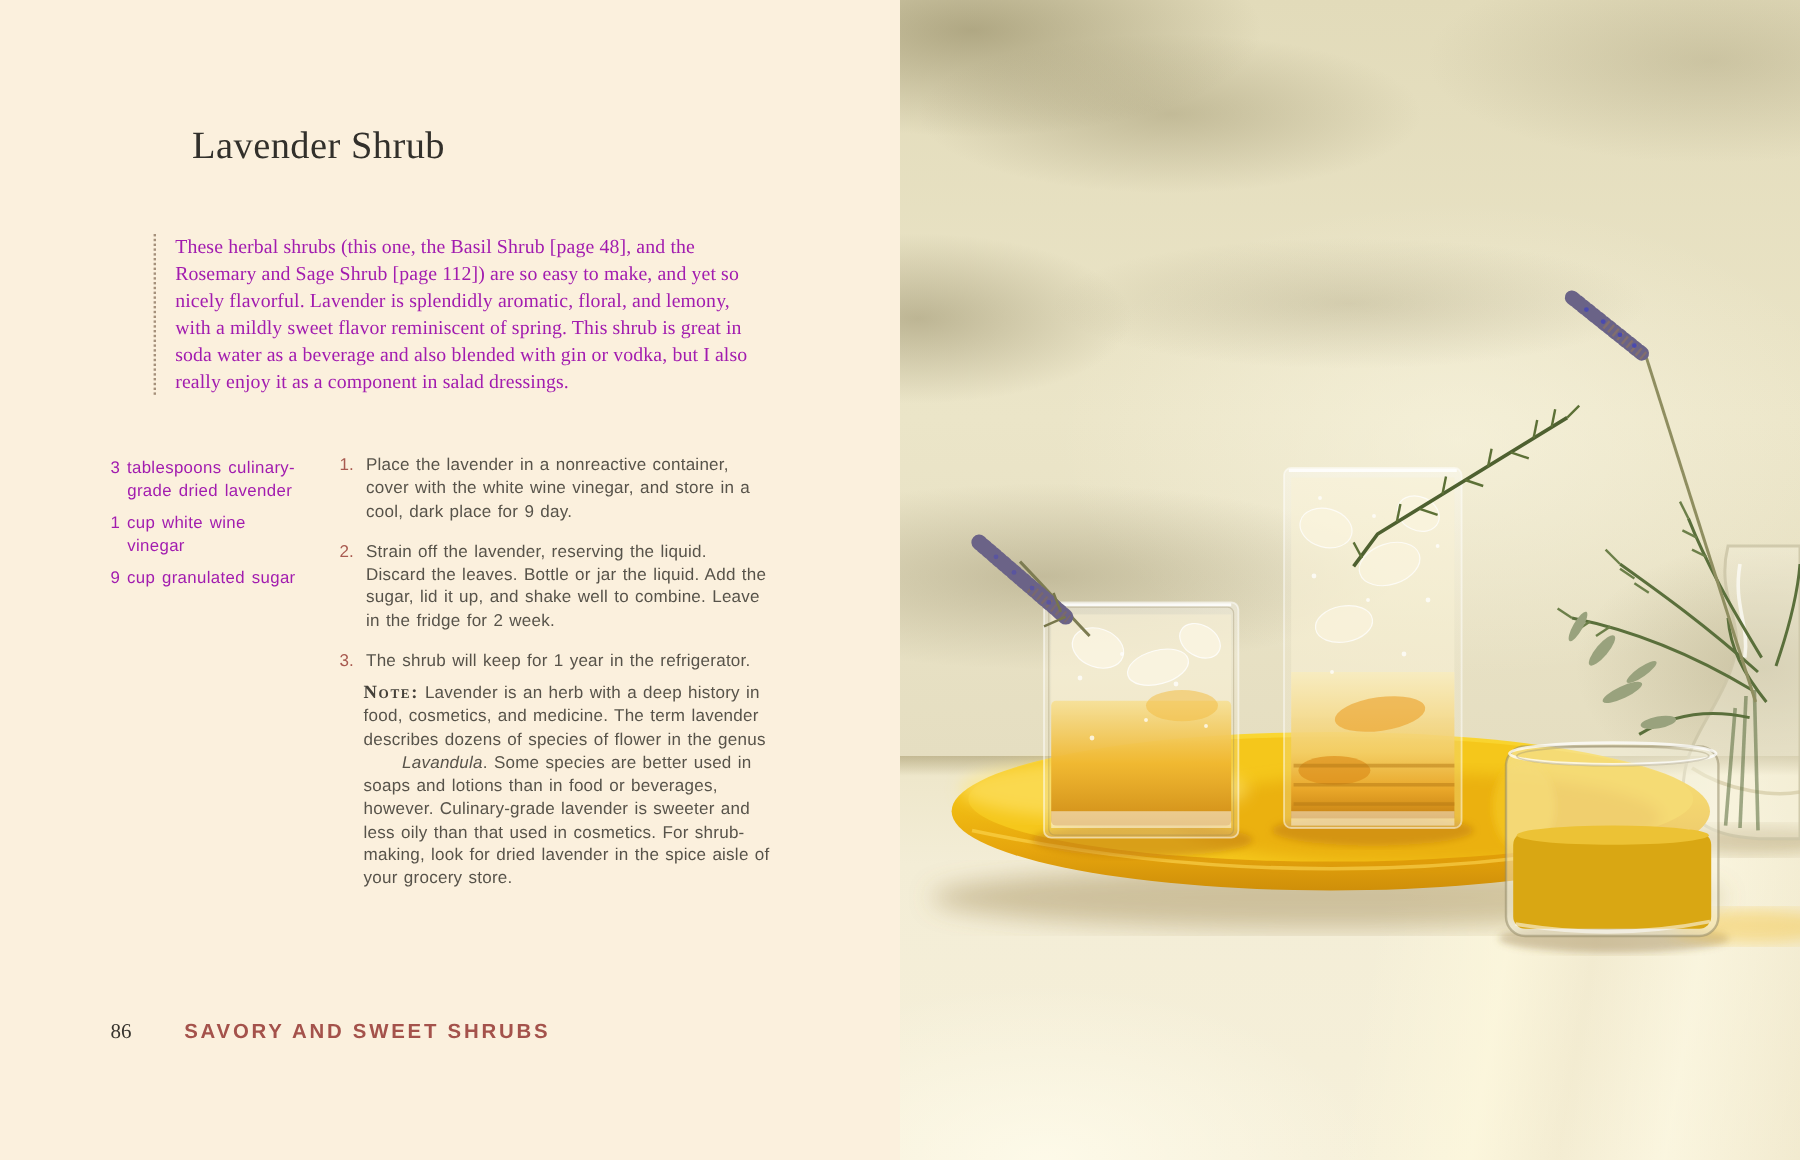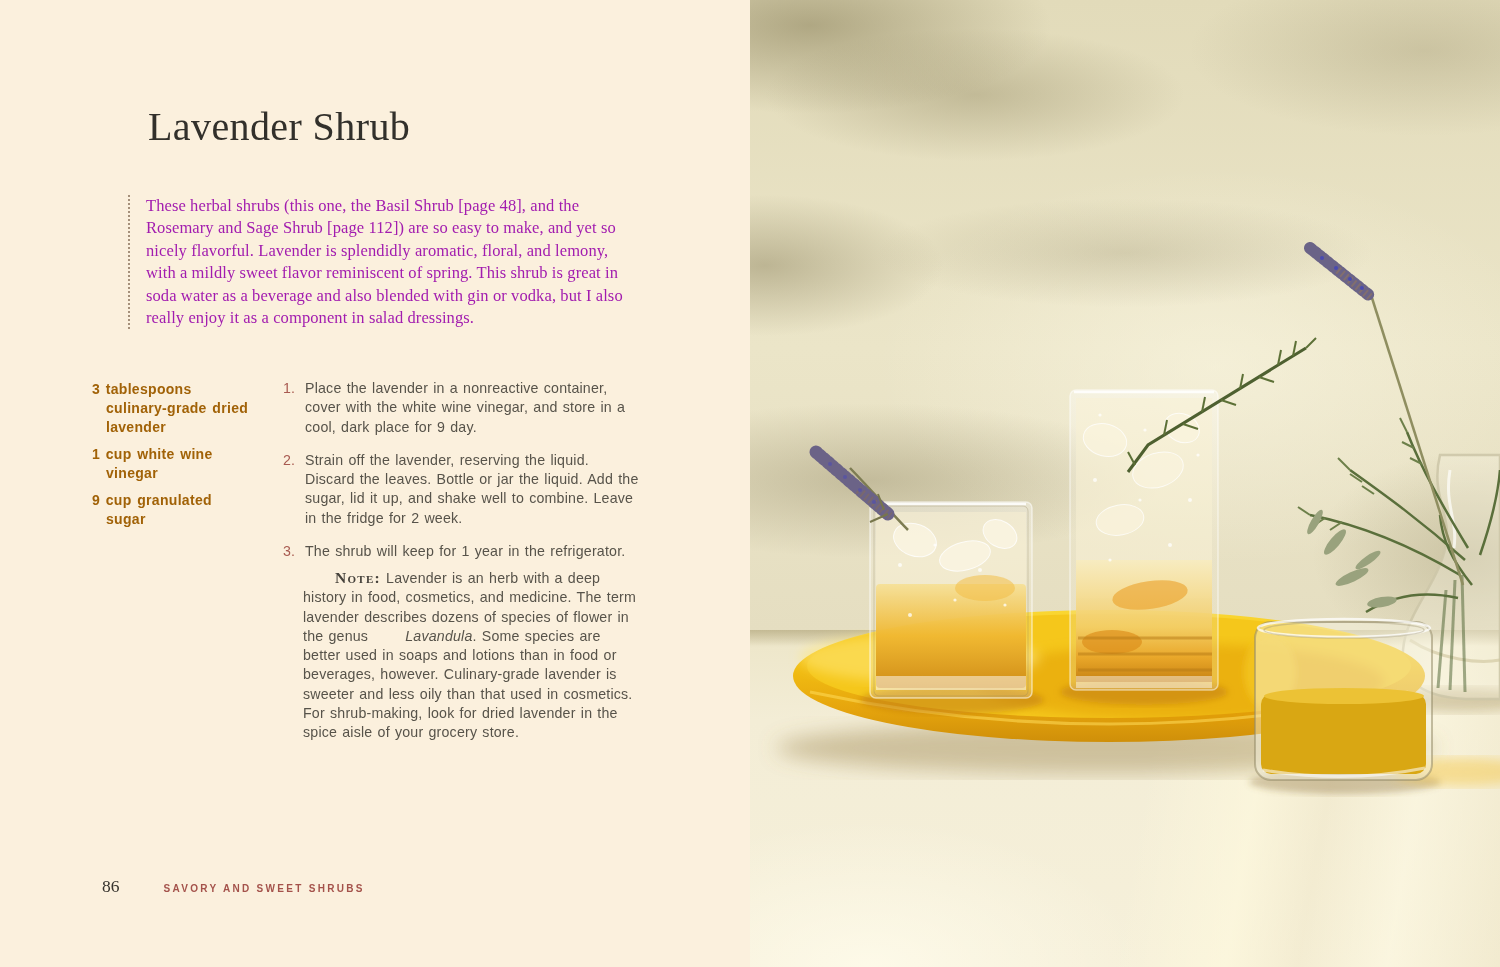--- a/index.html
+++ b/index.html
@@ -2,51 +2,51 @@
 <html><head>
 <meta charset="utf-8">
 <style>
   * { margin:0; padding:0; box-sizing:border-box; }
   html,body { width:1500px; height:967px; font-family:"Liberation Sans", sans-serif; }
   .spread { position:relative; width:1500px; height:967px; background:#fbf0dd; overflow:hidden; }
 
   
   .page-left { position:absolute; left:0; top:0; width:750px; height:967px; background:#fbf0dd; }
 
-  .title { position:absolute; left:148px; top:103px; width:420px;
+  .title { position:absolute; left:160px; top:103px; width:420px;
            font-family:"Liberation Serif", serif; font-weight:400;
-           font-size:40px; letter-spacing:.4px; color:#32302b; }
+           font-size:32px; letter-spacing:.4px; color:#32302b; }
 
   .intro { position:absolute; left:128px; top:195px; width:512px;
            border-left:2px dotted #a5907a; padding-left:16px;
            font-family:"Liberation Serif", serif; font-size:16.5px; line-height:22.4px;
            color:#a21caf; letter-spacing:.1px; }
 
   .ingredients { position:absolute; left:92px; top:380px; width:162px; list-style:none;
-                 font-size:14px; line-height:19px; color:#a16207;
-                 letter-spacing:.3px; word-spacing:1.5px;font-weight:bold; }
+                 font-size:14px; line-height:19px; color:#a21caf;
+                 letter-spacing:.3px; word-spacing:1.5px; }
   .ingredients li { padding-left:14px; text-indent:-14px; margin-bottom:8px; }
 
   .steps { position:absolute; left:283px; top:379px; width:360px; list-style:none; }
   .step { display:flex; margin-bottom:14px; }
   .step-num { width:22px; flex:0 0 22px; font-size:14.2px; line-height:19.3px; color:#a85a50; }
   .step-text { width:338px; font-size:14.2px; line-height:19.3px; color:#57534a;
                letter-spacing:.2px; word-spacing:1px; }
 
   .note { position:absolute; left:303px; top:568px; width:340px;
           font-size:14.2px; line-height:19.3px; color:#57534a;
           letter-spacing:.2px; word-spacing:1px; }
   .note-label { font-family:"Liberation Serif", serif; font-variant:small-caps;
                 font-weight:600; font-size:15.5px; letter-spacing:1.3px;
-                color:#45413a; margin-right:5px;margin-left:32px; }
+                color:#45413a; margin-right:5px; }
   .note i { font-style:italic;margin-left:32px; }
 
-  .footer { position:absolute; left:92px; top:876px; display:flex; align-items:baseline;margin-left:10px; }
+  .footer { position:absolute; left:92px; top:849px; display:flex; align-items:baseline; }
   .pagenum { font-family:"Liberation Serif", serif; font-size:17.5px; color:#37342e; }
-  .section { margin-left:16px; font-size:10px; font-weight:700;
+  .section { margin-left:16px; font-size:17px; font-weight:700;
              letter-spacing:2.3px; color:#a4524b;padding-left:28px; }
 
   
   .photo { position:absolute; left:750px; top:0; width:750px; height:967px; overflow:hidden; }
 
   .wall { position:absolute; left:0; top:0; width:750px; height:632px;
     background:
       radial-gradient(46% 20% at 8% 4%,   rgba(120,110,70,.48), transparent 70%),
       radial-gradient(40% 15% at 30% 15%, rgba(133,123,83,.36), transparent 70%),
       radial-gradient(34% 16% at 2% 42%,  rgba(128,118,80,.42), transparent 70%),

